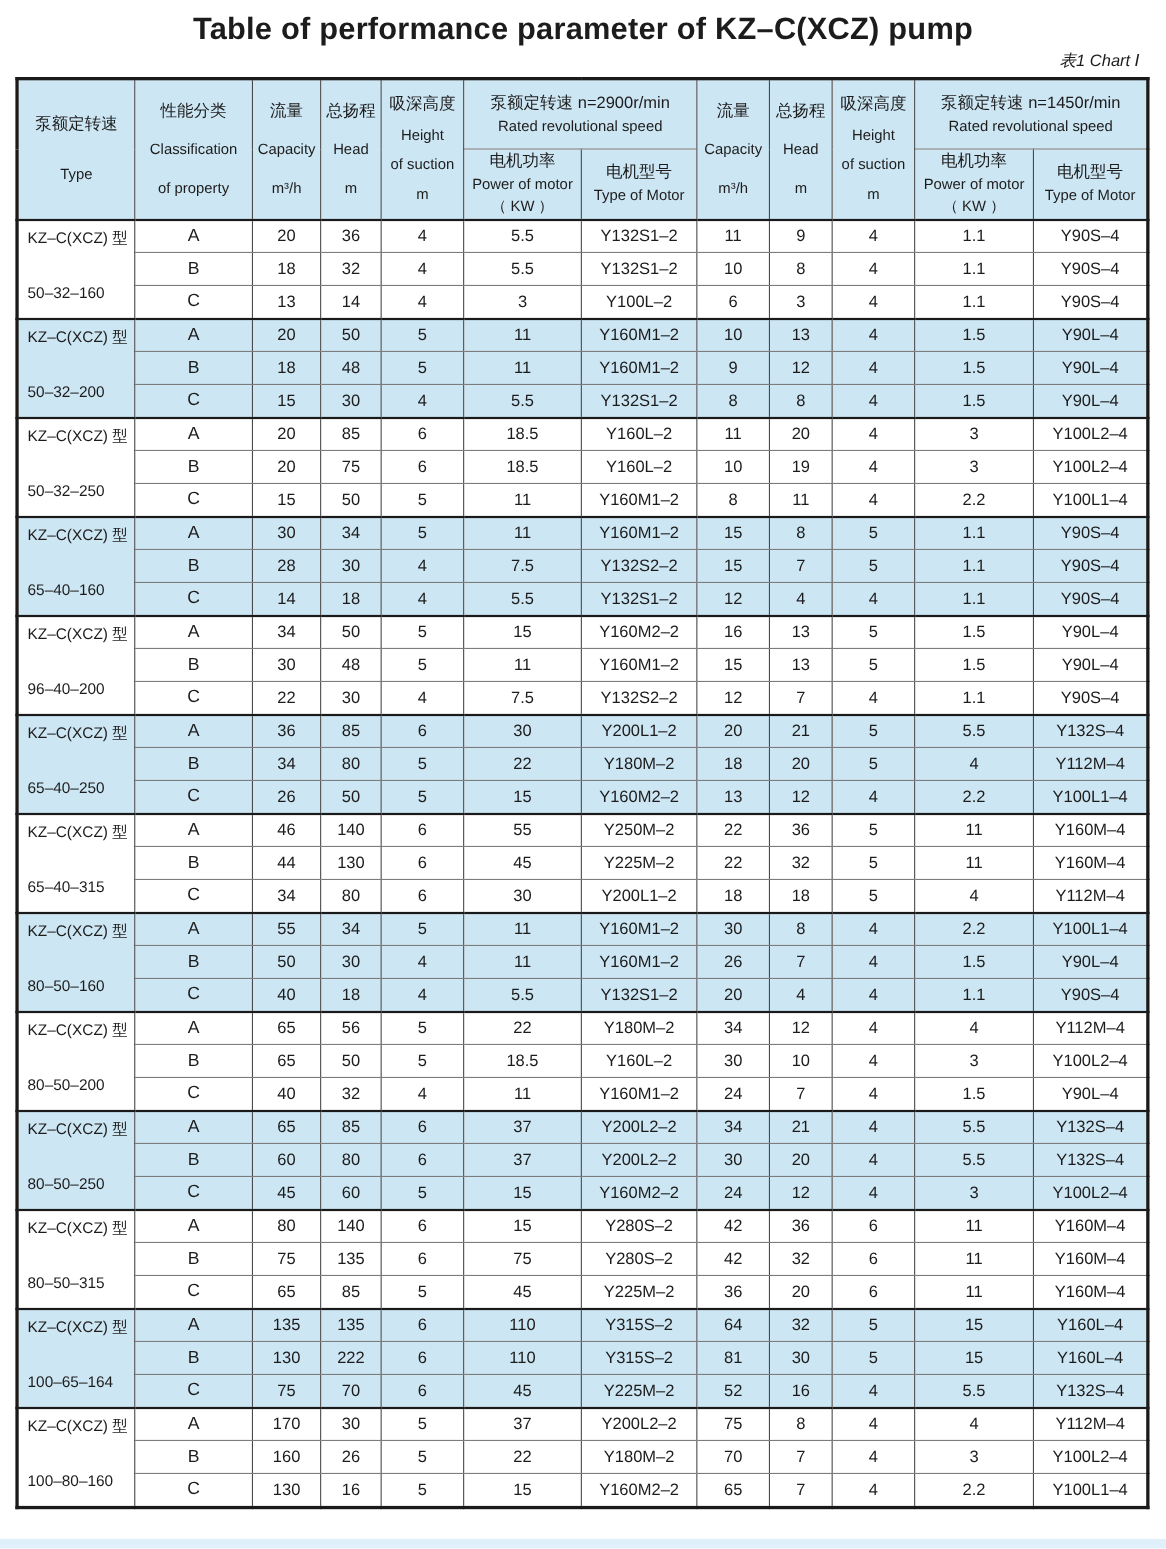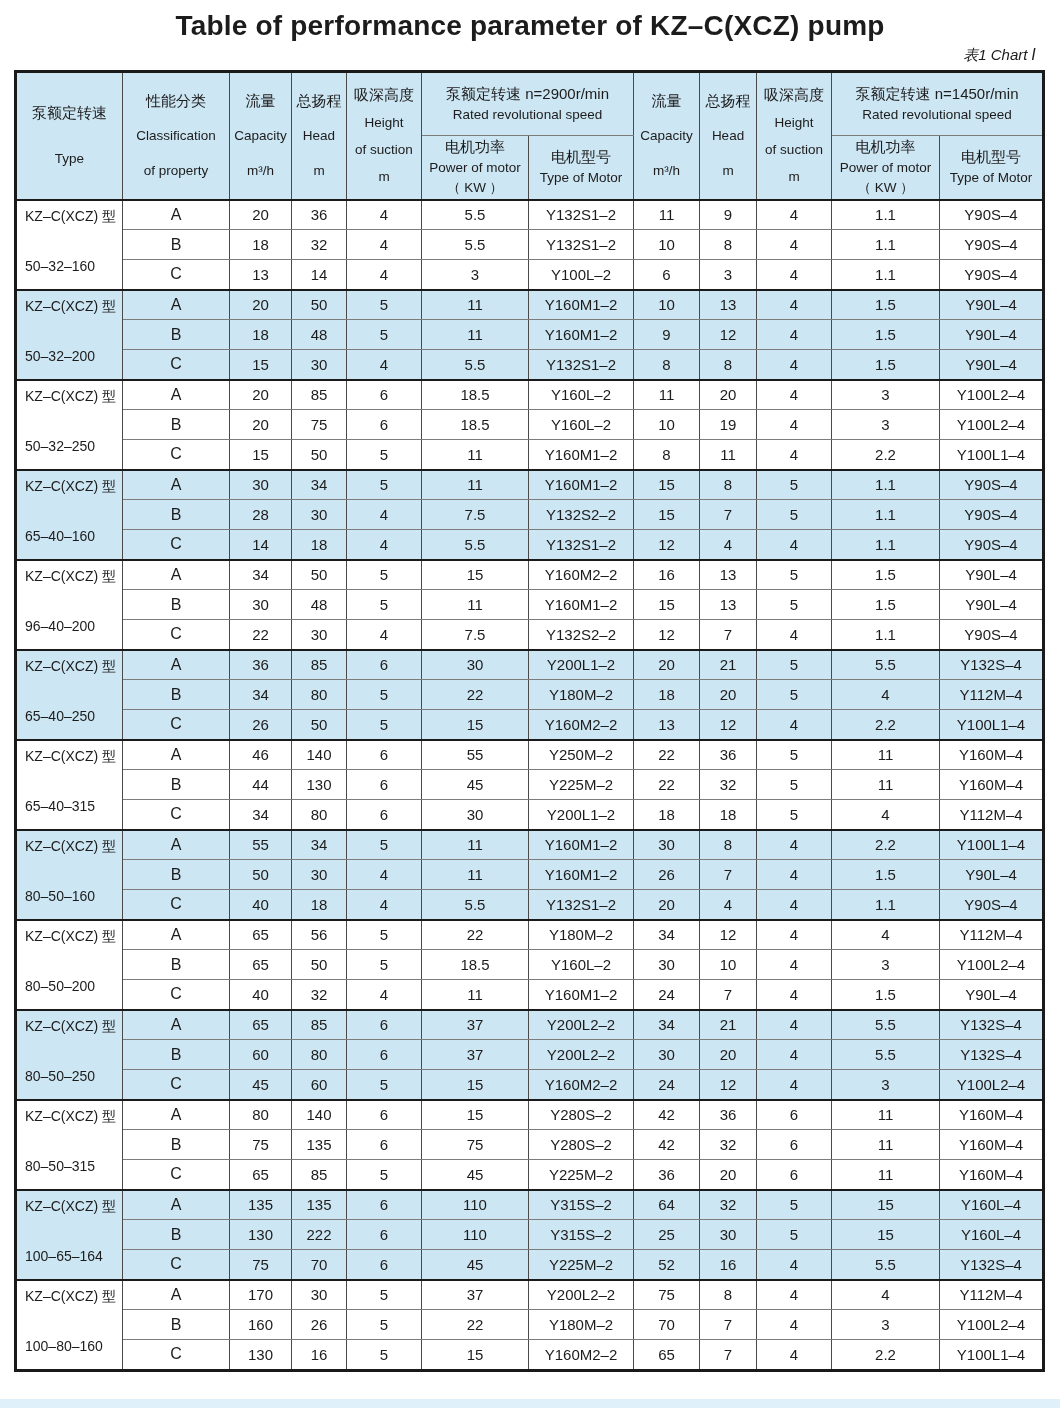--- a/index.html
+++ b/index.html
@@ -677,21 +677,21 @@
           <td>15</td>
           <td>Y160L–4</td>
         </tr>
         <tr class="shaded">
           <td class="class-cell">B</td>
           <td>130</td>
           <td>222</td>
           <td>6</td>
           <td>110</td>
           <td>Y315S–2</td>
-          <td>25</td>
+          <td>81</td>
           <td>30</td>
           <td>5</td>
           <td>15</td>
           <td>Y160L–4</td>
         </tr>
         <tr class="shaded">
           <td class="class-cell">C</td>
           <td>75</td>
           <td>70</td>
           <td>6</td>

